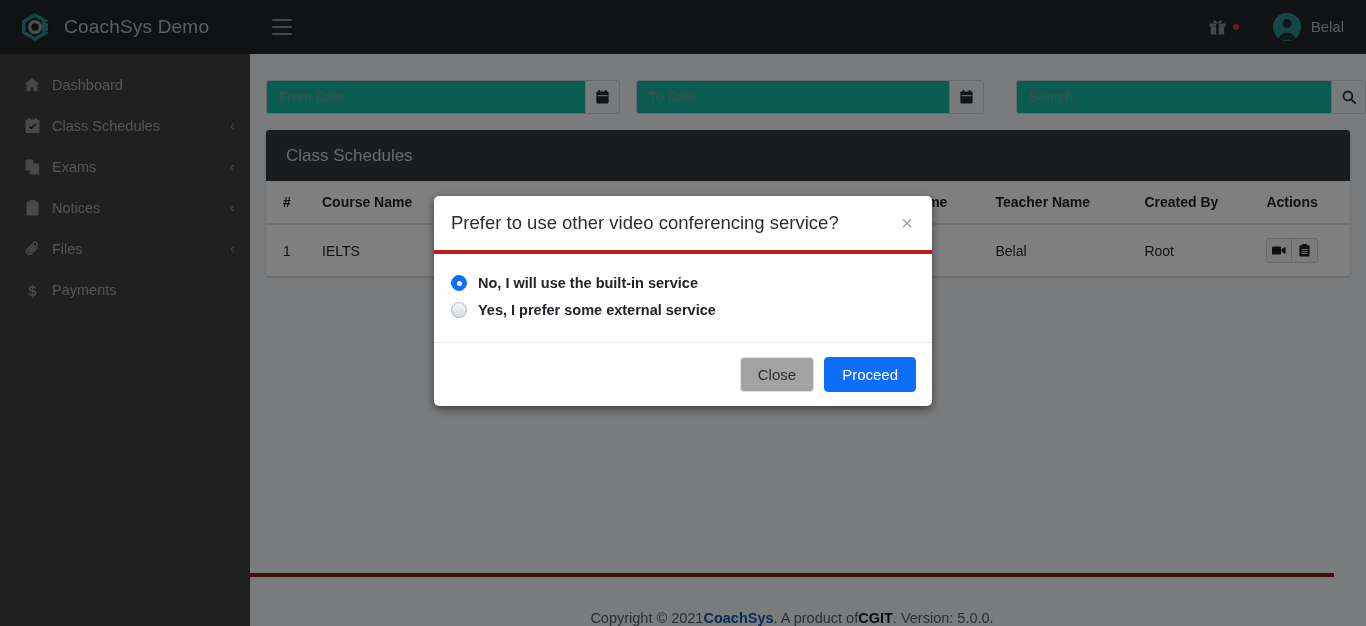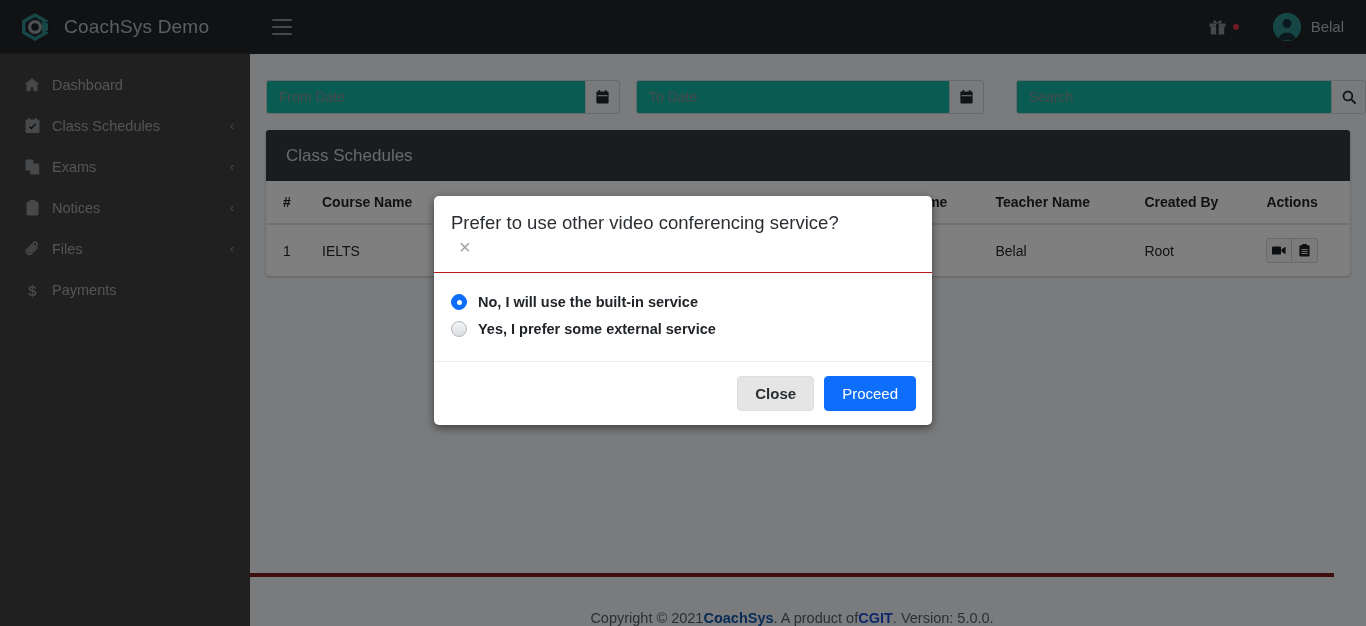--- a/index.html
+++ b/index.html
@@ -143,41 +143,40 @@
 
   .footer {
     position: absolute; left: 0; bottom: 0;
     width: 1084px; height: 53px;
     background: #f4f6f9; border-top: 4px solid #7f1d1d;
     display: flex; align-items: flex-end; justify-content: center;
     font-size: 14.5px; color: #5a6066;
   }
   .footer a { text-decoration: none; font-weight: bold; }
   .lnk-coachsys { color: #1257a8; }
-  .lnk-cgit { color: #1d4ed8; }
+  .lnk-cgit { color: #0f172a; }
 
   
   .backdrop {
     position: absolute; inset: 0;
     background: rgba(0,0,0,.5);
     z-index: 20;
   }
   .modal {
     position: absolute; left: 434px; top: 196px;
     width: 498px;
     background: #fff; border-radius: 5px;
     box-shadow: 0 3px 9px rgba(0,0,0,.5);
     z-index: 21;
     font-family: "Liberation Sans", sans-serif;
   }
   .modal-head {
     display: flex; align-items: flex-start;
     padding: 15px 17px 15px 17px;
-    border-bottom: 1px solid #b91c1c;
-    flex-direction: column;
+    border-bottom: 4px solid #b91c1c;
   }
   .modal-title { font-size: 18.5px; color: #2b2f33; flex: 1 1 auto; line-height: 1.3; }
   .modal-x {
     font-size: 20px; color: #9aa0a6; cursor: pointer; line-height: 1;
     padding: 2px 2px 0 8px; background: none; border: none;
     font-family: "Liberation Sans", sans-serif;
   }
   .modal-body { padding: 21px 17px 24px 17px; }
   .radio-row { display: flex; align-items: center; margin-bottom: 11px; }
   .radio-row:last-child { margin-bottom: 0; }
@@ -199,21 +198,21 @@
     border-top: 1px solid #e9ecef;
     padding: 14px 16px;
     display: flex; justify-content: flex-end; gap: 10px;
   }
   .btn {
     font-size: 15px; padding: 8px 17px; border-radius: 4px;
     cursor: pointer; font-family: "Liberation Sans", sans-serif;
     line-height: 1.15;
   }
   .btn-close {
-    background: #e5e5e5; border: 1px solid #dbdfe3; color: #2b2f33; font-weight: bold;
+    background: #a3a3a3; border: 1px solid #dbdfe3; color: #2b2f33;
   }
   .btn-proceed {
     background: #0d6efd; border: 1px solid #0d6efd; color: #fff;
   }
 </style>
 </head>
 <body>
 
 <div class="app">
 

